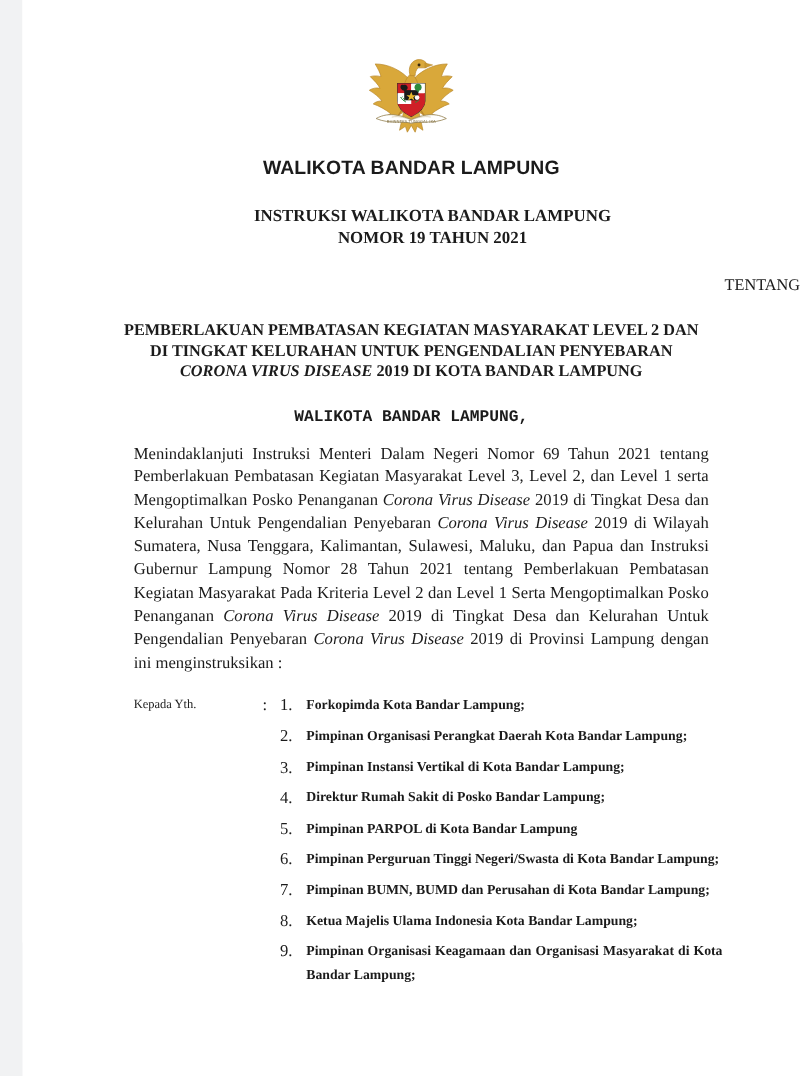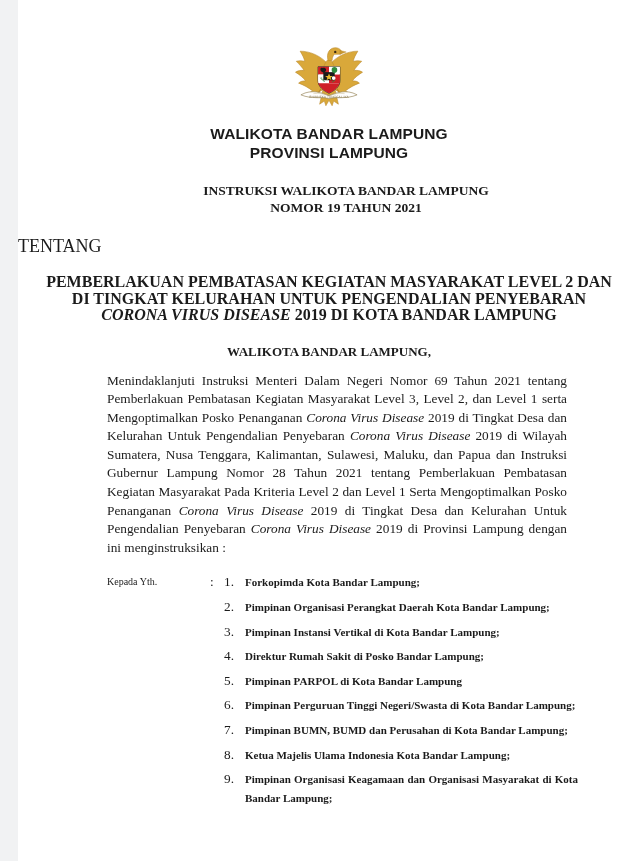--- a/index.html
+++ b/index.html
@@ -63,42 +63,42 @@
     text-align: center;
     font-family: "Liberation Serif", serif;
     font-weight: bold;
     font-size: 13.5px;
     line-height: 17px;
     margin-top: 20px;
     padding-left: 34px;
   }
 
   .tentang {
-    text-align: left;
+    text-align: right;
     font-family: "Liberation Serif", serif;
-    font-size: 18px;
+    font-size: 13px;
     line-height: 16px;
     margin-top: 22px;
   }
 
   .subject {
     text-align: center;
     font-family: "Liberation Serif", serif;
     font-weight: bold;
-    font-size: 16px;
+    font-size: 13px;
     line-height: 16.5px;
     margin-top: 20px;
     padding: 0 28px;
   }
   .subject div { white-space: nowrap; }
   .subject i { font-style: italic; }
 
   .signatory-line {
     text-align: center;
-    font-family: Liberation Serif, serif;
+    font-family: Liberation Mono, monospace;
     font-weight: bold;
     font-size: 13px;
     line-height: 16px;
     margin-top: 20px;
   }
 
   
   .body-block {
     margin-top: 12px;
     padding: 0 73px 0 89px;
@@ -221,21 +221,20 @@
           <path d="M14 78 C28 70 42 76 50 79 C58 76 72 70 86 78 C72 84 58 80 50 83 C42 80 28 84 14 78 Z" fill="#ffffff" stroke="#9b8a5e" stroke-width="0.9"></path>
           <path d="M30 76.5 C38 75 44 77.5 50 79.3 C56 77.5 62 75 70 76.5" stroke="#b9a87a" stroke-width="0.5" fill="none"></path>
           <text x="50" y="82.6" font-size="4.1" font-family="DejaVu Sans, sans-serif" fill="#8d7c52" text-anchor="middle">BHINNEKA TUNGGAL IKA</text>
         </g>
       </svg>
     </span>
   </div>
 
   <div class="org-heading">
     <div>WALIKOTA BANDAR LAMPUNG</div>
-    <div>PROVINSI LAMPUNG</div>
   </div>
 
   <div class="doc-heading">
     <div>INSTRUKSI  WALIKOTA BANDAR LAMPUNG</div>
     <div>NOMOR 19 TAHUN 2021</div>
   </div>
 
   <div class="tentang">TENTANG</div>
 
   <div class="subject">

